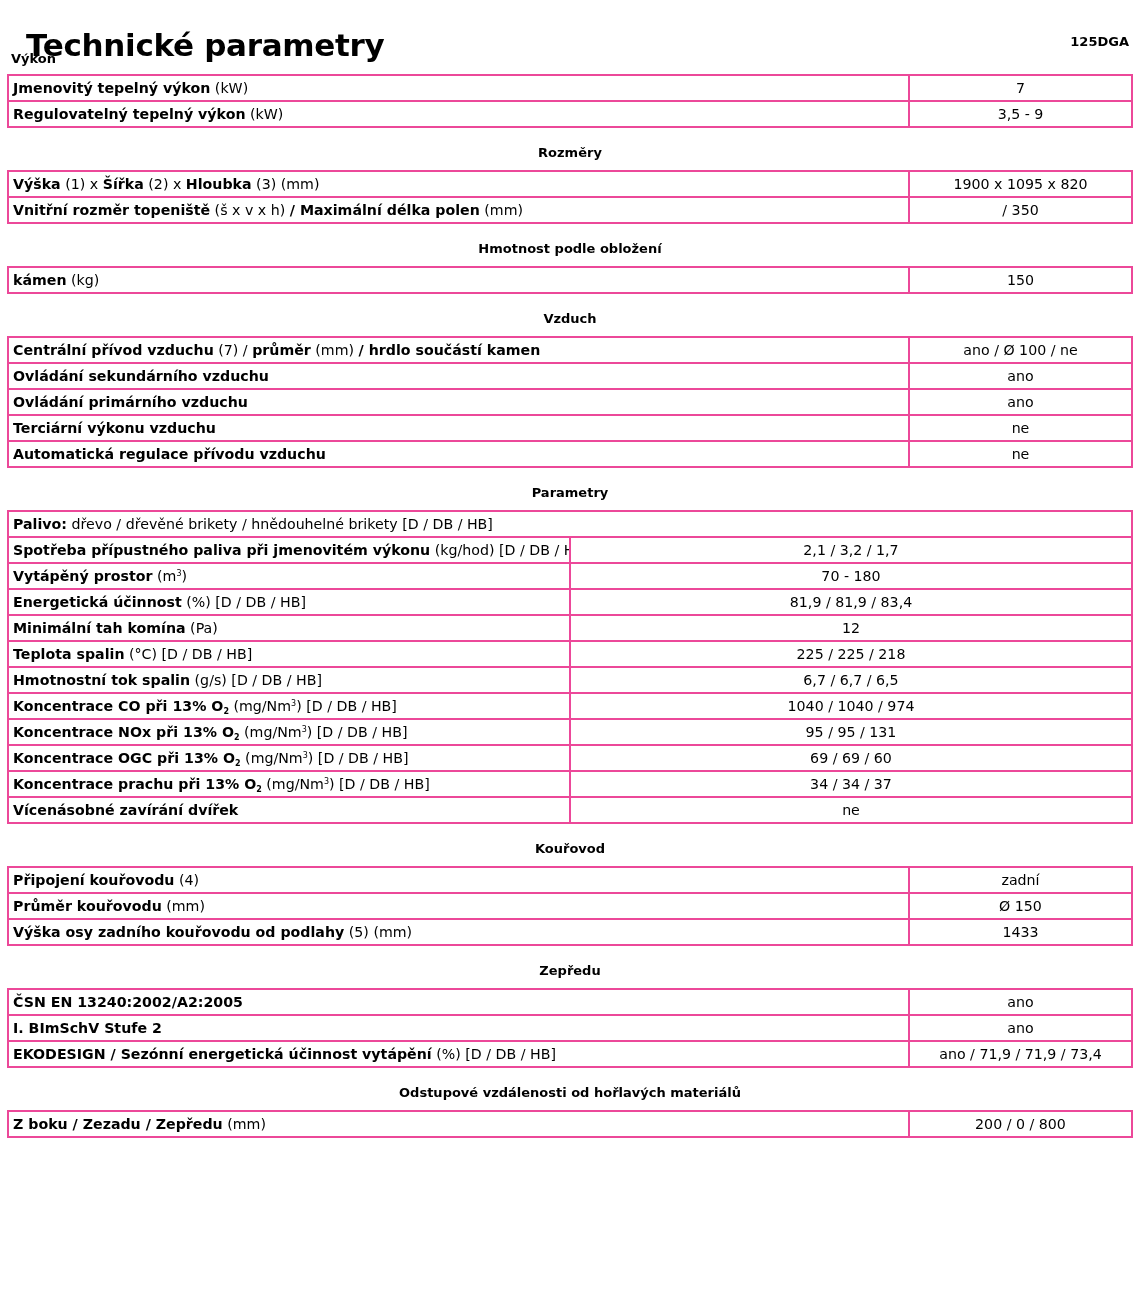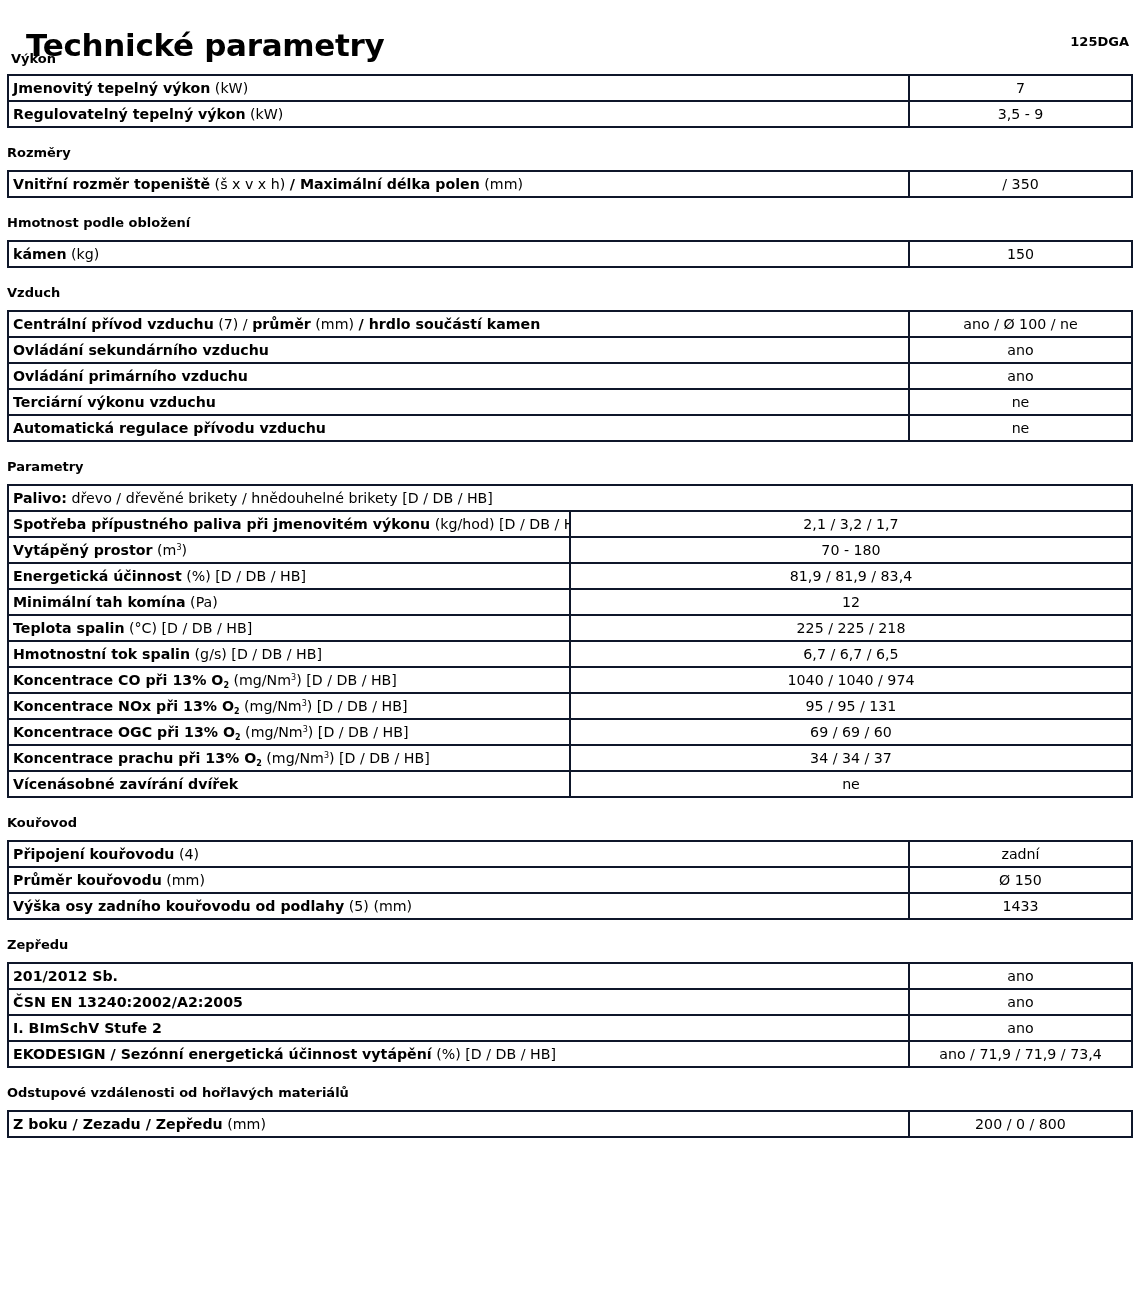--- a/index.html
+++ b/index.html
@@ -18,27 +18,27 @@
     font-size: 13px; font-weight: bold; line-height: 22px;
   }
   .section-title {
     margin: 0; font-size: 13px; font-weight: bold; line-height: 22px;
     padding-left: 0;
   }
   .section.first .section-title { position: absolute; left: 4px; top: 48px; }
   .section { margin: 0; }
   .section.first { margin-top: 0; }
   .section:not(.first) { margin-top: 14px; }
-  .section:not(.first) .section-title { margin-bottom: 6px; }
+  .section:not(.first) .section-title { margin-bottom: 6px; text-align: center; }
   table.spec {
     width: 100%; border-collapse: collapse; table-layout: fixed;
     border: 2px solid #222;
   }
   table.spec td {
-    border: 2px solid #0f172a; height: 24px; padding: 0 0 0 4px;
+    border: 2px solid #ec4899; height: 24px; padding: 0 0 0 4px;
     font-size: 14.2px; line-height: 24px; white-space: nowrap; overflow: hidden;
   }
   table.spec td.label-cell { width: 895px; }
   table.spec td.value-cell { text-align: center; padding: 0; }
   table.spec td.span-cell { }
   .b { font-weight: bold; }
   .i { }
   sup { font-size: 8px; vertical-align: 5px; line-height: 0; }
   sub { font-size: 8px; vertical-align: -3px; line-height: 0; font-weight: bold; }
 </style>
@@ -64,20 +64,24 @@
               <td class="value-cell">3,5 - 9</td>
             </tr>
           </tbody>
         </table>
       </div>
       <div class="section">
         <h2 class="section-title">Rozměry</h2>
         <table class="spec">
           <tbody>
             <tr>
+              <td class="label-cell"><span class="b">Výška</span><span> (1) x </span><span class="b">Šířka</span><span> (2) x </span><span class="b">Hloubka</span><span> (3) (mm)</span></td>
+              <td class="value-cell">1900 x 1095 x 820</td>
+            </tr>
+            <tr>
               <td class="label-cell"><span class="b">Vnitřní rozměr topeniště</span><span> (š x v x h) </span><span class="b">/ Maximální délka polen</span><span> (mm)</span></td>
               <td class="value-cell">/ 350</td>
             </tr>
           </tbody>
         </table>
       </div>
       <div class="section">
         <h2 class="section-title">Hmotnost podle obložení</h2>
         <table class="spec">
           <tbody>
@@ -185,24 +189,20 @@
               <td class="label-cell"><span class="b">Výška osy zadního kouřovodu od podlahy</span><span> (5) (mm)</span></td>
               <td class="value-cell">1433</td>
             </tr>
           </tbody>
         </table>
       </div>
       <div class="section">
         <h2 class="section-title">Zepředu</h2>
         <table class="spec">
           <tbody>
-            <tr>
-              <td class="label-cell"><span class="b">201/2012 Sb.</span></td>
-              <td class="value-cell">ano</td>
-            </tr>
             <tr>
               <td class="label-cell"><span class="b">ČSN EN 13240:2002/A2:2005</span></td>
               <td class="value-cell">ano</td>
             </tr>
             <tr>
               <td class="label-cell"><span class="b">I. BImSchV Stufe 2</span></td>
               <td class="value-cell">ano</td>
             </tr>
             <tr>
               <td class="label-cell"><span class="b">EKODESIGN / Sezónní energetická účinnost vytápění</span><span> (%) [</span><span class="i">D / DB / HB</span><span>]</span></td>

